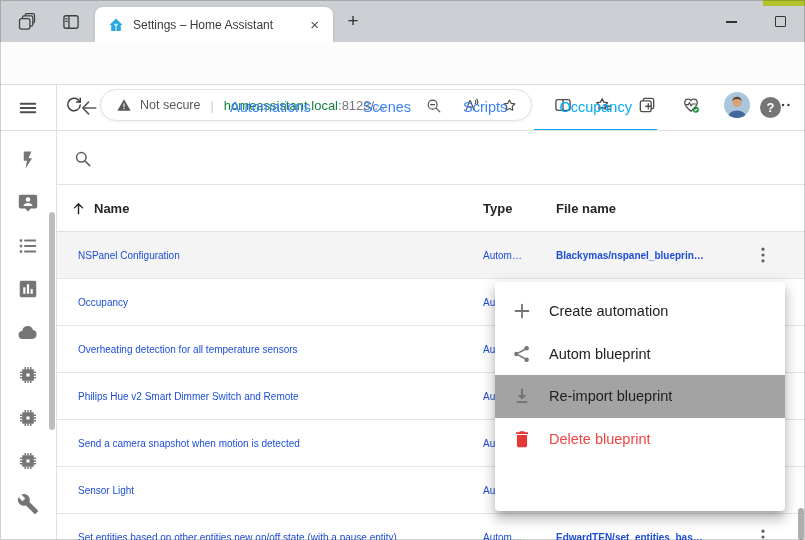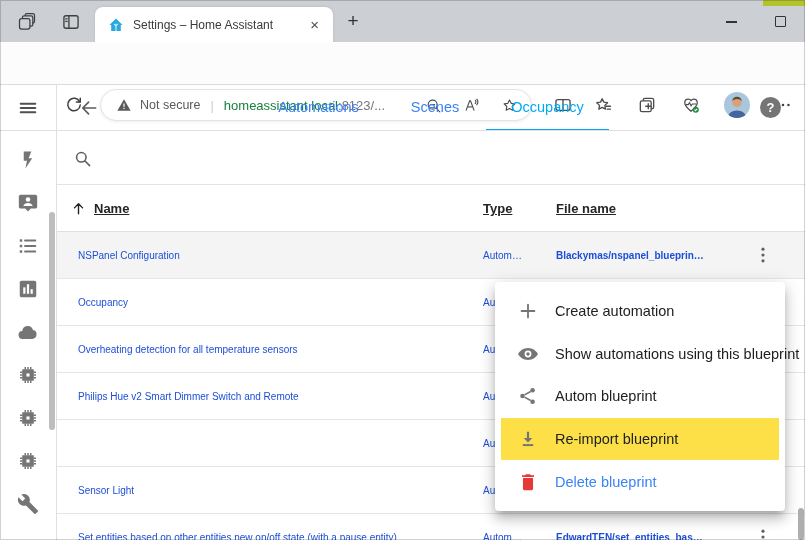--- a/index.html
+++ b/index.html
@@ -63,41 +63,41 @@
   
   .searchrow { position:absolute; left:57px; top:131px; width:748px; height:54px; border-bottom:1px solid #e3e3e3; }
   .searchrow .s-icon { position:absolute; left:16px; top:18px; width:19px; height:19px; }
   .searchrow input { position:absolute; left:45px; top:14px; width:560px; height:26px; border:none; outline:none;
     font-size:15px; color:#212121; font-family:"Liberation Sans", sans-serif; background:transparent; }
   .searchrow input::placeholder { color:#949494; opacity:1; }
 
   
   .thead { position:absolute; left:57px; top:185px; width:748px; height:47px; border-bottom:1px solid #dfdfdf; }
   .thead .sort { position:absolute; left:14px; top:16px; width:15px; height:15px; }
-  .th { position:absolute; top:0; line-height:47px; font-size:13px; font-weight:700; color:#252525;text-decoration:underline; }
+  .th { position:absolute; top:0; line-height:47px; font-size:13px; font-weight:700; color:#252525; }
   .th.name { left:37px; } .th.type { left:426px; } .th.file { left:499px; }
   .row { position:absolute; left:57px; width:748px; height:47px; border-bottom:1px solid #e5e5e5; background:#fff; }
   .row.hl { background:#f4f4f4; }
   .cell { position:absolute; top:0; line-height:47px; font-size:10px; color:#1d4ed8; white-space:nowrap; }
   .c-name { left:21px; max-width:395px; overflow:hidden; }
   .c-type { left:426px; }
   .c-file { left:499px; max-width:225px; overflow:hidden;font-weight:bold; }
   .dots { position:absolute; left:695px; top:12px; width:22px; height:22px; }
   .dots svg { width:100%; height:100%; }
   .pagescroll { position:absolute; left:798px; top:508px; width:6px; height:32px; background:#aeaeae; border-radius:3px; }
 
   
   .menu { position:absolute; left:495px; top:282px; width:290px; height:229px; background:#fff; border-radius:4px;
     box-shadow:0 5px 6px -3px rgba(0,0,0,.2), 0 9px 12px 1px rgba(0,0,0,.14), 0 3px 16px 2px rgba(0,0,0,.12);
-    padding:8px 6px; z-index:20; }
+    padding:8px 0; z-index:20; }
   .mi { height:42.6px; display:flex; align-items:center; padding-left:16px; gap:16px; }
   .mi svg { width:22px; height:22px; flex:0 0 auto; }
   .mi .lbl { font-size:14.5px; color:#212121; white-space:nowrap; }
-  .mi.hover { background:#fde047; }
-  .mi.danger .lbl { color:#3b82f6; }
+  .mi.hover { background:#a3a3a3; }
+  .mi.danger .lbl { color:#ef4444; }
 </style>
 </head>
 <body>
 
 <div class="window">
 
   <div class="tabstrip">
     <div class="corner-accent"></div>
     <span class="ts-icon" style="left:17px">
       <svg viewBox="0 0 24 24" fill="none" stroke="#3f3f3f" stroke-width="1.5" stroke-linejoin="round">
@@ -280,20 +280,21 @@
   </div>
 
   <span class="ha-back">
     <svg viewBox="0 0 24 24" fill="none" stroke="#5b5b5b" stroke-width="2" stroke-linecap="round" stroke-linejoin="round">
       <path d="M20 12H4.5M11.5 5 4.5 12l7 7"></path>
     </svg>
   </span>
   <div class="tabs-row">
     <span class="htab">Automations</span>
     <span class="htab">Scenes</span>
+    <span class="htab">Scripts</span>
     <span class="htab active">Occupancy</span>
   </div>
   <span class="help">?</span>
   <div class="ha-header-border"></div>
 
   <div class="searchrow">
     <span class="s-icon">
       <svg viewBox="0 0 24 24" fill="none" stroke="#5f5f5f" stroke-width="2">
         <circle cx="10.5" cy="10.5" r="6"></circle>
           <path d="M15.2 15.2 21 21" stroke-linecap="round"></path>
@@ -354,20 +355,21 @@
     <span class="cell c-file"></span>
     <span class="dots">
       <svg viewBox="0 0 24 24" fill="#5f5f5f">
           <circle cx="12" cy="5.6" r="1.7"></circle>
           <circle cx="12" cy="12" r="1.7"></circle>
           <circle cx="12" cy="18.4" r="1.7"></circle>
         </svg>
     </span>
   </div>
   <div class="row" style="top:420px">
+    <span class="cell c-name">Send a camera snapshot when motion is detected</span>
     <span class="cell c-type">Autom…</span>
     <span class="cell c-file"></span>
     <span class="dots">
       <svg viewBox="0 0 24 24" fill="#5f5f5f">
           <circle cx="12" cy="5.6" r="1.7"></circle>
           <circle cx="12" cy="12" r="1.7"></circle>
           <circle cx="12" cy="18.4" r="1.7"></circle>
         </svg>
     </span>
   </div>
@@ -397,28 +399,20 @@
   </div>
 
   <div class="pagescroll"></div>
 
   <div class="menu">
     <div class="mi">
       <svg viewBox="0 0 24 24" fill="none" stroke="#757575" stroke-width="2" stroke-linecap="round">
         <path d="M12 5v14M5 12h14"></path>
       </svg>
       <span class="lbl">Create automation</span>
-    </div>
-    <div class="mi">
-      <svg viewBox="0 0 24 24">
-        <path d="M12 5.5c-4.9 0-9.1 3.1-10.8 6.5C2.9 15.4 7.1 18.5 12 18.5s9.1-3.1 10.8-6.5C21.1 8.6 16.9 5.5 12 5.5z" fill="#757575"></path>
-        <circle cx="12" cy="12" r="3.7" fill="#fff"></circle>
-        <circle cx="12" cy="12" r="1.9" fill="#757575"></circle>
-      </svg>
-      <span class="lbl">Show automations using this blueprint</span>
     </div>
     <div class="mi">
       <svg viewBox="0 0 24 24">
         <circle cx="6" cy="12" r="2.5" fill="#757575"></circle>
         <circle cx="17" cy="5.8" r="2.5" fill="#757575"></circle>
         <circle cx="17" cy="18.2" r="2.5" fill="#757575"></circle>
         <path d="M8.2 10.8 14.9 7M8.2 13.2 14.9 17" stroke="#757575" stroke-width="1.8"></path>
       </svg>
       <span class="lbl">Autom blueprint</span>
     </div>

